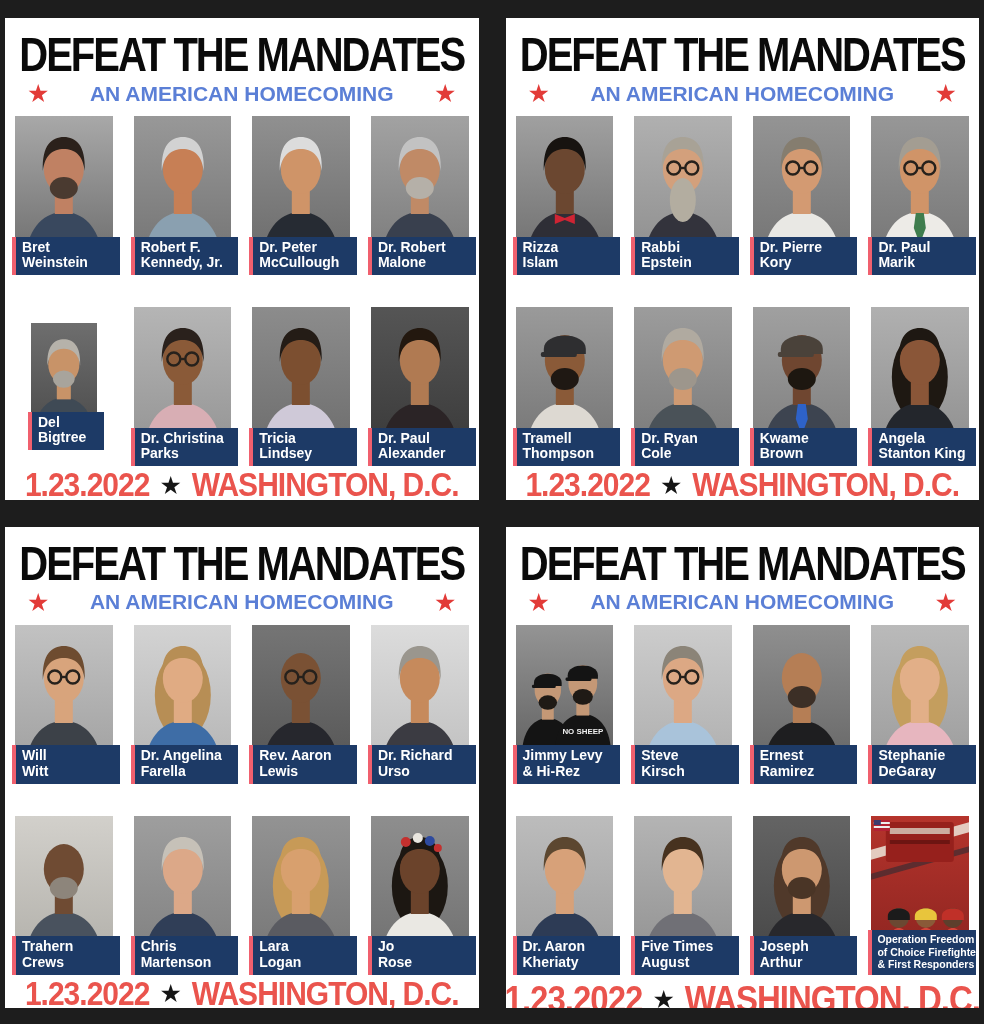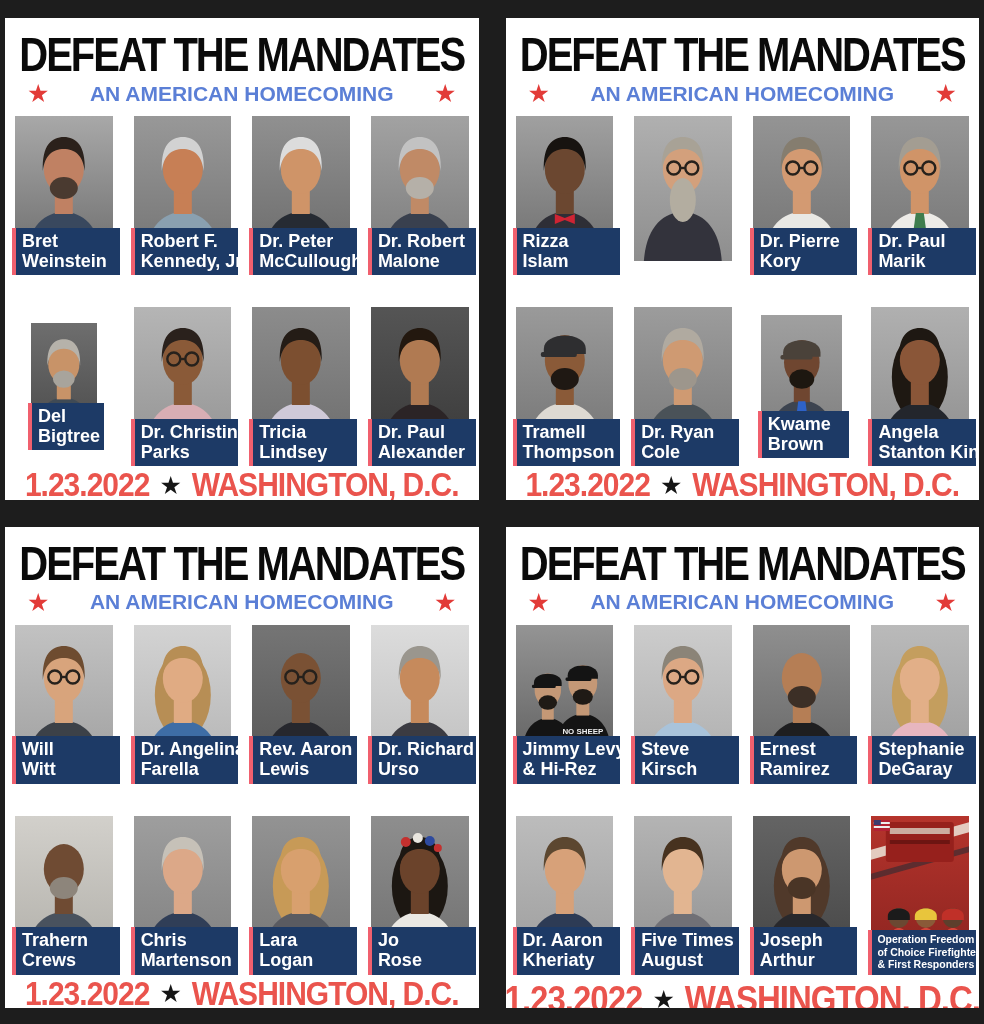--- a/index.html
+++ b/index.html
@@ -15,21 +15,21 @@
   .subtitle-row{display:flex;align-items:center;justify-content:space-between;
          padding:0 14px;margin:0 0 8px;}
   .subtitle{color:#5b7fd6;font-size:21px;font-weight:bold;white-space:nowrap;margin:0;}
   .star{color:#e23b38;font-size:25px;line-height:1;}
   .grid{display:grid;grid-template-columns:repeat(4,1fr);column-gap:21px;
         grid-auto-rows:145px;row-gap:46px;margin:2px 2px 0;}
   .speaker{position:relative;}
   .photo{position:absolute;inset:0;overflow:hidden;background:#9a9a9a;}
   .photo svg{display:block;width:100%;height:100%;}
   .label{position:absolute;left:-3px;right:-7px;bottom:-14px;background:#1d3a66;
-         border-left:4px solid #f0606e;color:#ffffff;font-size:18px;font-weight:bold;
+         border-left:4px solid #f0606e;color:#ffffff;font-size:14px;font-weight:bold;
          line-height:1.12;padding:3px 3px 4px 6px;z-index:2;}
   .label span{display:block;white-space:nowrap;}
   .label.small{font-size:10.5px;line-height:1.18;padding:3px 2px 4px 5px;}
   .footer{margin-top:auto;display:flex;align-items:center;justify-content:center;
           gap:10px;padding:16px 0 2px;}
   .footer .date,.footer .city{color:#ea544d;font-size:30px;font-weight:bold;
           letter-spacing:-1px;transform:scaleY(1.12);white-space:nowrap;}
   .footer .fstar{color:#161616;font-size:25px;line-height:1;}
   .panel:nth-child(4) .footer{padding-top:20px;}
   .panel:nth-child(4) .date,.panel:nth-child(4) .city{font-size:33px;}
@@ -304,20 +304,24 @@
                 <path d="M29,55 C28,29 38,21 50,21 C62,21 72,29 71,55 C69,39 61,33 50,33 C39,33 31,39 29,55 Z" fill="#a8a296"></path>
                 <ellipse cx="50" cy="84" rx="13" ry="22" fill="#b3ada0"></ellipse>
                 <g fill="none" stroke="#26211c" stroke-width="2.4">
                   <circle cx="41" cy="52" r="6.5"></circle>
                   <circle cx="59" cy="52" r="6.5"></circle>
                   <path d="M47.5,52 h5"></path>
                 </g>
               </g>
             </svg>
           </div>
+    <figcaption class="label">
+            <span>Rabbi</span>
+            <span>Epstein</span>
+          </figcaption>
   </figure>
 
   <figure class="speaker" style="margin:0">
     <div class="photo">
             <svg viewBox="0 0 100 145" preserveAspectRatio="xMidYMid slice" xmlns="http://www.w3.org/2000/svg">
               <defs>
                 <linearGradient id="grad10" x1="0" y1="0" x2="0" y2="1">
                   <stop offset="0" stop-color="#949494"></stop>
                   <stop offset="1" stop-color="#737373"></stop>
                 </linearGradient>
@@ -416,21 +420,21 @@
                 <ellipse cx="50" cy="72" rx="14" ry="11" fill="#9d968c"></ellipse>
               </g>
             </svg>
           </div>
     <figcaption class="label">
             <span>Dr. Ryan</span>
             <span>Cole</span>
           </figcaption>
   </figure>
 
-  <figure class="speaker" style="margin:8px">
+  <figure class="speaker" style="margin:0">
     <div class="photo">
             <svg viewBox="0 0 100 145" preserveAspectRatio="xMidYMid slice" xmlns="http://www.w3.org/2000/svg">
               <defs>
                 <linearGradient id="grad14" x1="0" y1="0" x2="0" y2="1">
                   <stop offset="0" stop-color="#a0a0a0"></stop>
                   <stop offset="1" stop-color="#7e7e7e"></stop>
                 </linearGradient>
               </defs>
               <rect width="100" height="145" fill="url(#grad14)"></rect>
               <g transform="translate(0,0) scale(1)">

